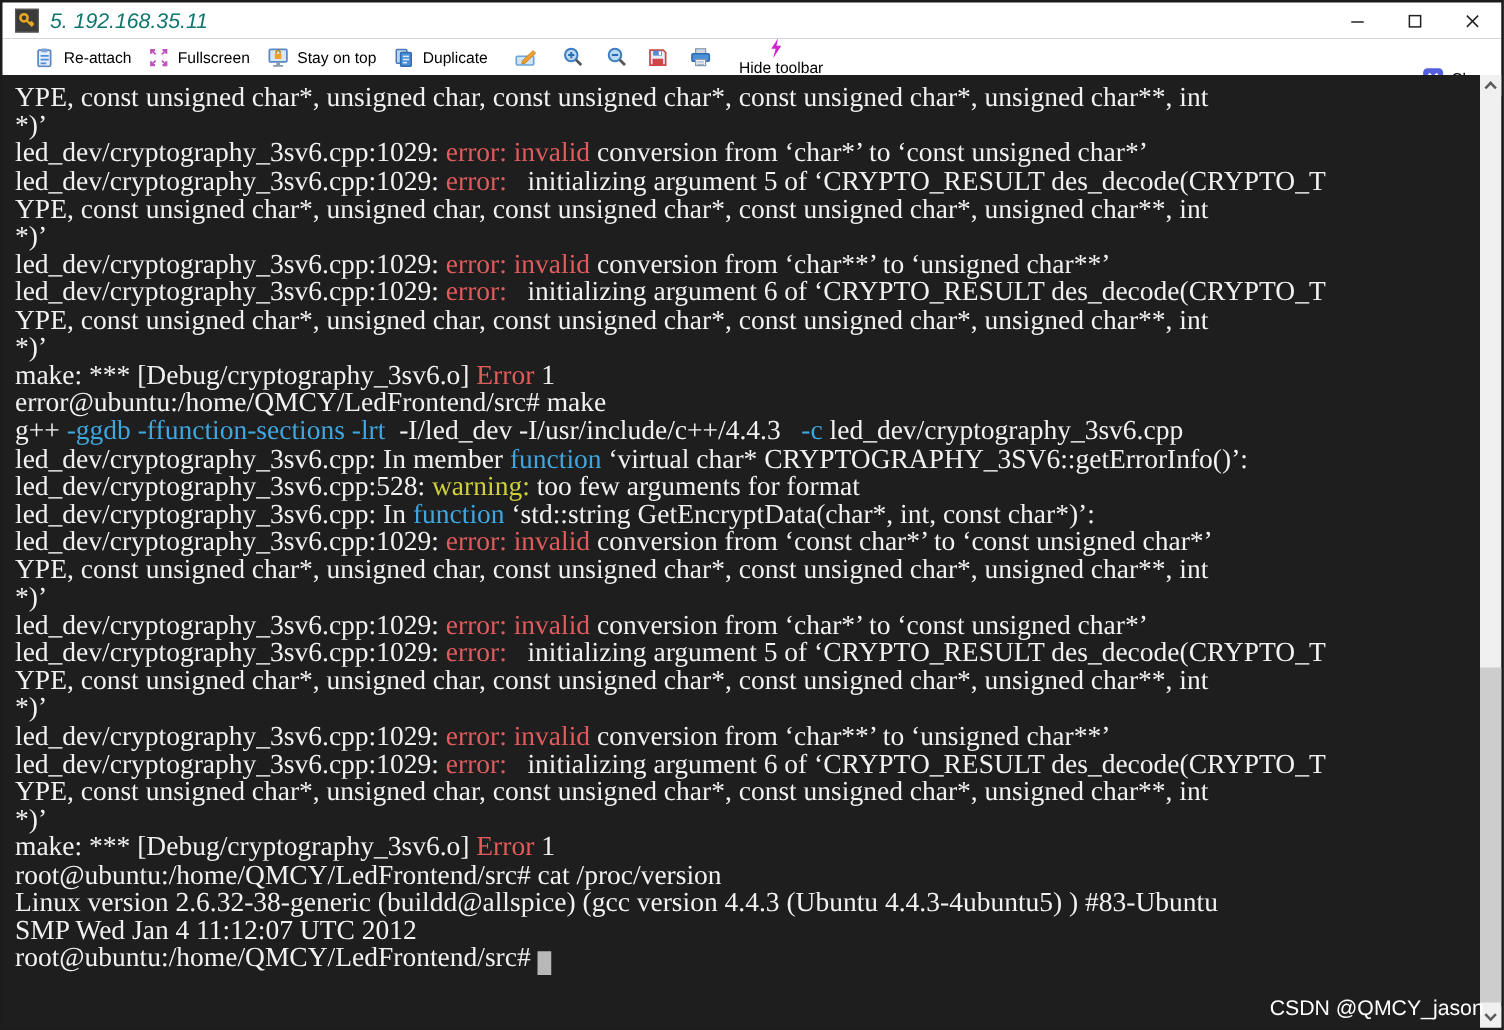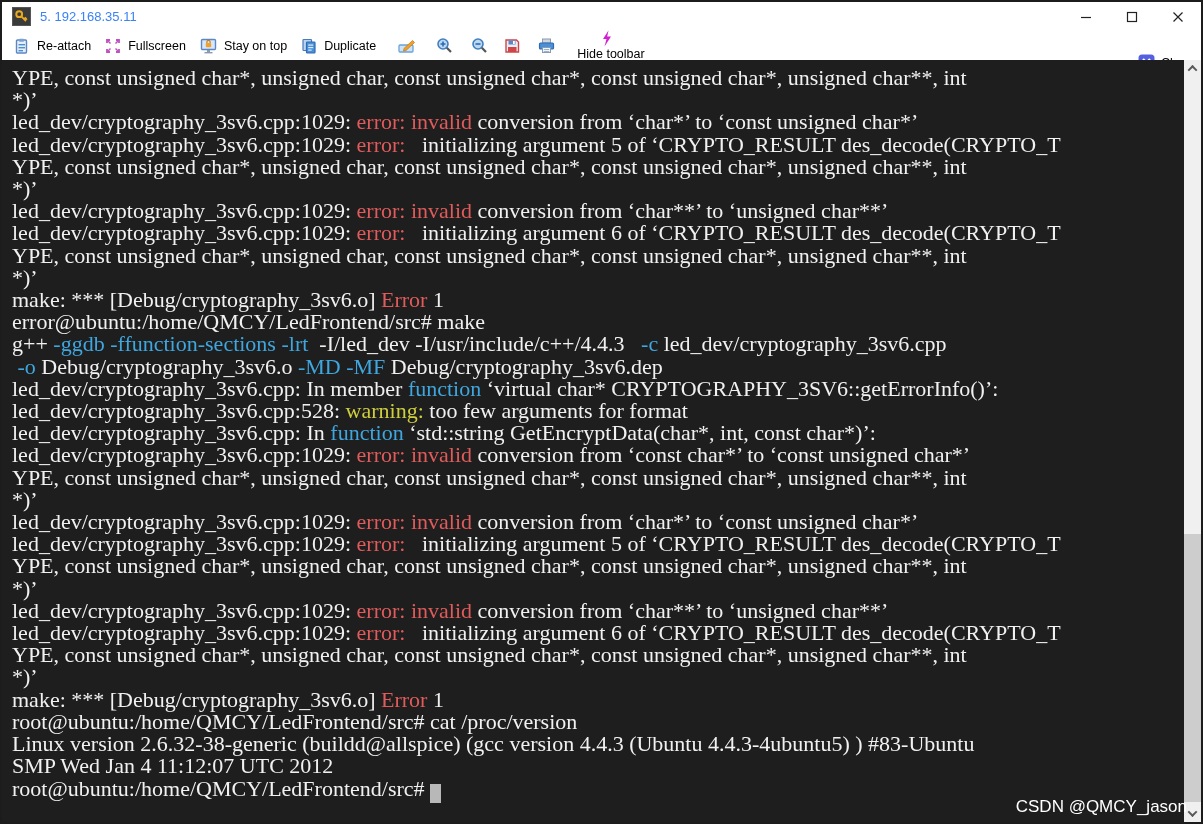--- a/index.html
+++ b/index.html
@@ -14,31 +14,31 @@
   }
   
   .titlebar {
     height:29px; background:#ffffff; flex:0 0 auto;
     display:flex; align-items:center; padding:0 0 0 10px;
   }
   .app-icon {
     width:19px; height:19px; background:#3a3a3a; border:1px solid #555;
     display:flex; align-items:center; justify-content:center; margin-right:9px;
   }
-  .title-text { font-size:13px; color:#3b82f6; flex:1 1 auto; }
+  .title-text { font-size:17px; color:#0f766e; flex:1 1 auto;font-style:italic; }
   .win-controls { display:flex; height:100%; }
   .win-btn {
     width:46px; height:100%; display:flex; align-items:center; justify-content:center;
     font-size:14px; color:#222; cursor:default;
   }
   .win-btn svg { display:block; }
   
   .toolbar {
     height:29px; background:#ffffff; flex:0 0 auto;
-    display:flex; align-items:center; padding:0 8px 0 12px;
+    display:flex; align-items:center; padding:0 8px 0 26px;
     font-size:12.5px; color:#000;
   }
   .tb-item { display:flex; align-items:center; margin-right:14px; cursor:default; }
   .tb-item .ticon { margin-right:7px; display:flex; align-items:center; }
   .tb-item.icon-only { margin-right:10px; }
   .tb-spacer { flex:1 1 auto; }
   .tb-close { display:flex; align-items:center;margin-top:34px; }
   .tb-close .ticon { margin-right:6px; display:flex; align-items:center; }
   
   .term-wrap { flex:1 1 auto; display:flex; position:relative; min-height:0; }
@@ -258,21 +258,20 @@
         <div class="term-line"><span class="seg-w">led_dev/cryptography_3sv6.cpp:1029: </span><span class="seg-r">error:</span><span class="seg-w">   initializing argument 5 of ‘CRYPTO_RESULT des_decode(CRYPTO_T</span></div>
         <div class="term-line"><span class="seg-w">YPE, const unsigned char*, unsigned char, const unsigned char*, const unsigned char*, unsigned char**, int</span></div>
         <div class="term-line"><span class="seg-w">*)’</span></div>
         <div class="term-line"><span class="seg-w">led_dev/cryptography_3sv6.cpp:1029: </span><span class="seg-r">error:</span><span class="seg-w"> </span><span class="seg-r">invalid</span><span class="seg-w"> conversion from ‘char**’ to ‘unsigned char**’</span></div>
         <div class="term-line"><span class="seg-w">led_dev/cryptography_3sv6.cpp:1029: </span><span class="seg-r">error:</span><span class="seg-w">   initializing argument 6 of ‘CRYPTO_RESULT des_decode(CRYPTO_T</span></div>
         <div class="term-line"><span class="seg-w">YPE, const unsigned char*, unsigned char, const unsigned char*, const unsigned char*, unsigned char**, int</span></div>
         <div class="term-line"><span class="seg-w">*)’</span></div>
         <div class="term-line"><span class="seg-w">make: *** [Debug/cryptography_3sv6.o] </span><span class="seg-r">Error</span><span class="seg-w"> 1</span></div>
         <div class="term-line"><span class="seg-w">error@ubuntu:/home/QMCY/LedFrontend/src# make</span></div>
         <div class="term-line"><span class="seg-w">g++ </span><span class="seg-c">-ggdb</span><span class="seg-w"> </span><span class="seg-c">-ffunction-sections</span><span class="seg-w"> </span><span class="seg-c">-lrt</span><span class="seg-w">  -I/led_dev -I/usr/include/c++/4.4.3   </span><span class="seg-c">-c</span><span class="seg-w"> led_dev/cryptography_3sv6.cpp</span></div>
-        <div class="term-line"><span class="seg-w"> </span><span class="seg-c">-o</span><span class="seg-w"> Debug/cryptography_3sv6.o </span><span class="seg-c">-MD</span><span class="seg-w"> </span><span class="seg-c">-MF</span><span class="seg-w"> Debug/cryptography_3sv6.dep</span></div>
         <div class="term-line"><span class="seg-w">led_dev/cryptography_3sv6.cpp: In member </span><span class="seg-c">function</span><span class="seg-w"> ‘virtual char* CRYPTOGRAPHY_3SV6::getErrorInfo()’:</span></div>
         <div class="term-line"><span class="seg-w">led_dev/cryptography_3sv6.cpp:528: </span><span class="seg-y">warning:</span><span class="seg-w"> too few arguments for format</span></div>
         <div class="term-line"><span class="seg-w">led_dev/cryptography_3sv6.cpp: In </span><span class="seg-c">function</span><span class="seg-w"> ‘std::string GetEncryptData(char*, int, const char*)’:</span></div>
         <div class="term-line"><span class="seg-w">led_dev/cryptography_3sv6.cpp:1029: </span><span class="seg-r">error:</span><span class="seg-w"> </span><span class="seg-r">invalid</span><span class="seg-w"> conversion from ‘const char*’ to ‘const unsigned char*’</span></div>
         <div class="term-line"><span class="seg-w">YPE, const unsigned char*, unsigned char, const unsigned char*, const unsigned char*, unsigned char**, int</span></div>
         <div class="term-line"><span class="seg-w">*)’</span></div>
         <div class="term-line"><span class="seg-w">led_dev/cryptography_3sv6.cpp:1029: </span><span class="seg-r">error:</span><span class="seg-w"> </span><span class="seg-r">invalid</span><span class="seg-w"> conversion from ‘char*’ to ‘const unsigned char*’</span></div>
         <div class="term-line"><span class="seg-w">led_dev/cryptography_3sv6.cpp:1029: </span><span class="seg-r">error:</span><span class="seg-w">   initializing argument 5 of ‘CRYPTO_RESULT des_decode(CRYPTO_T</span></div>
         <div class="term-line"><span class="seg-w">YPE, const unsigned char*, unsigned char, const unsigned char*, const unsigned char*, unsigned char**, int</span></div>
         <div class="term-line"><span class="seg-w">*)’</span></div>

